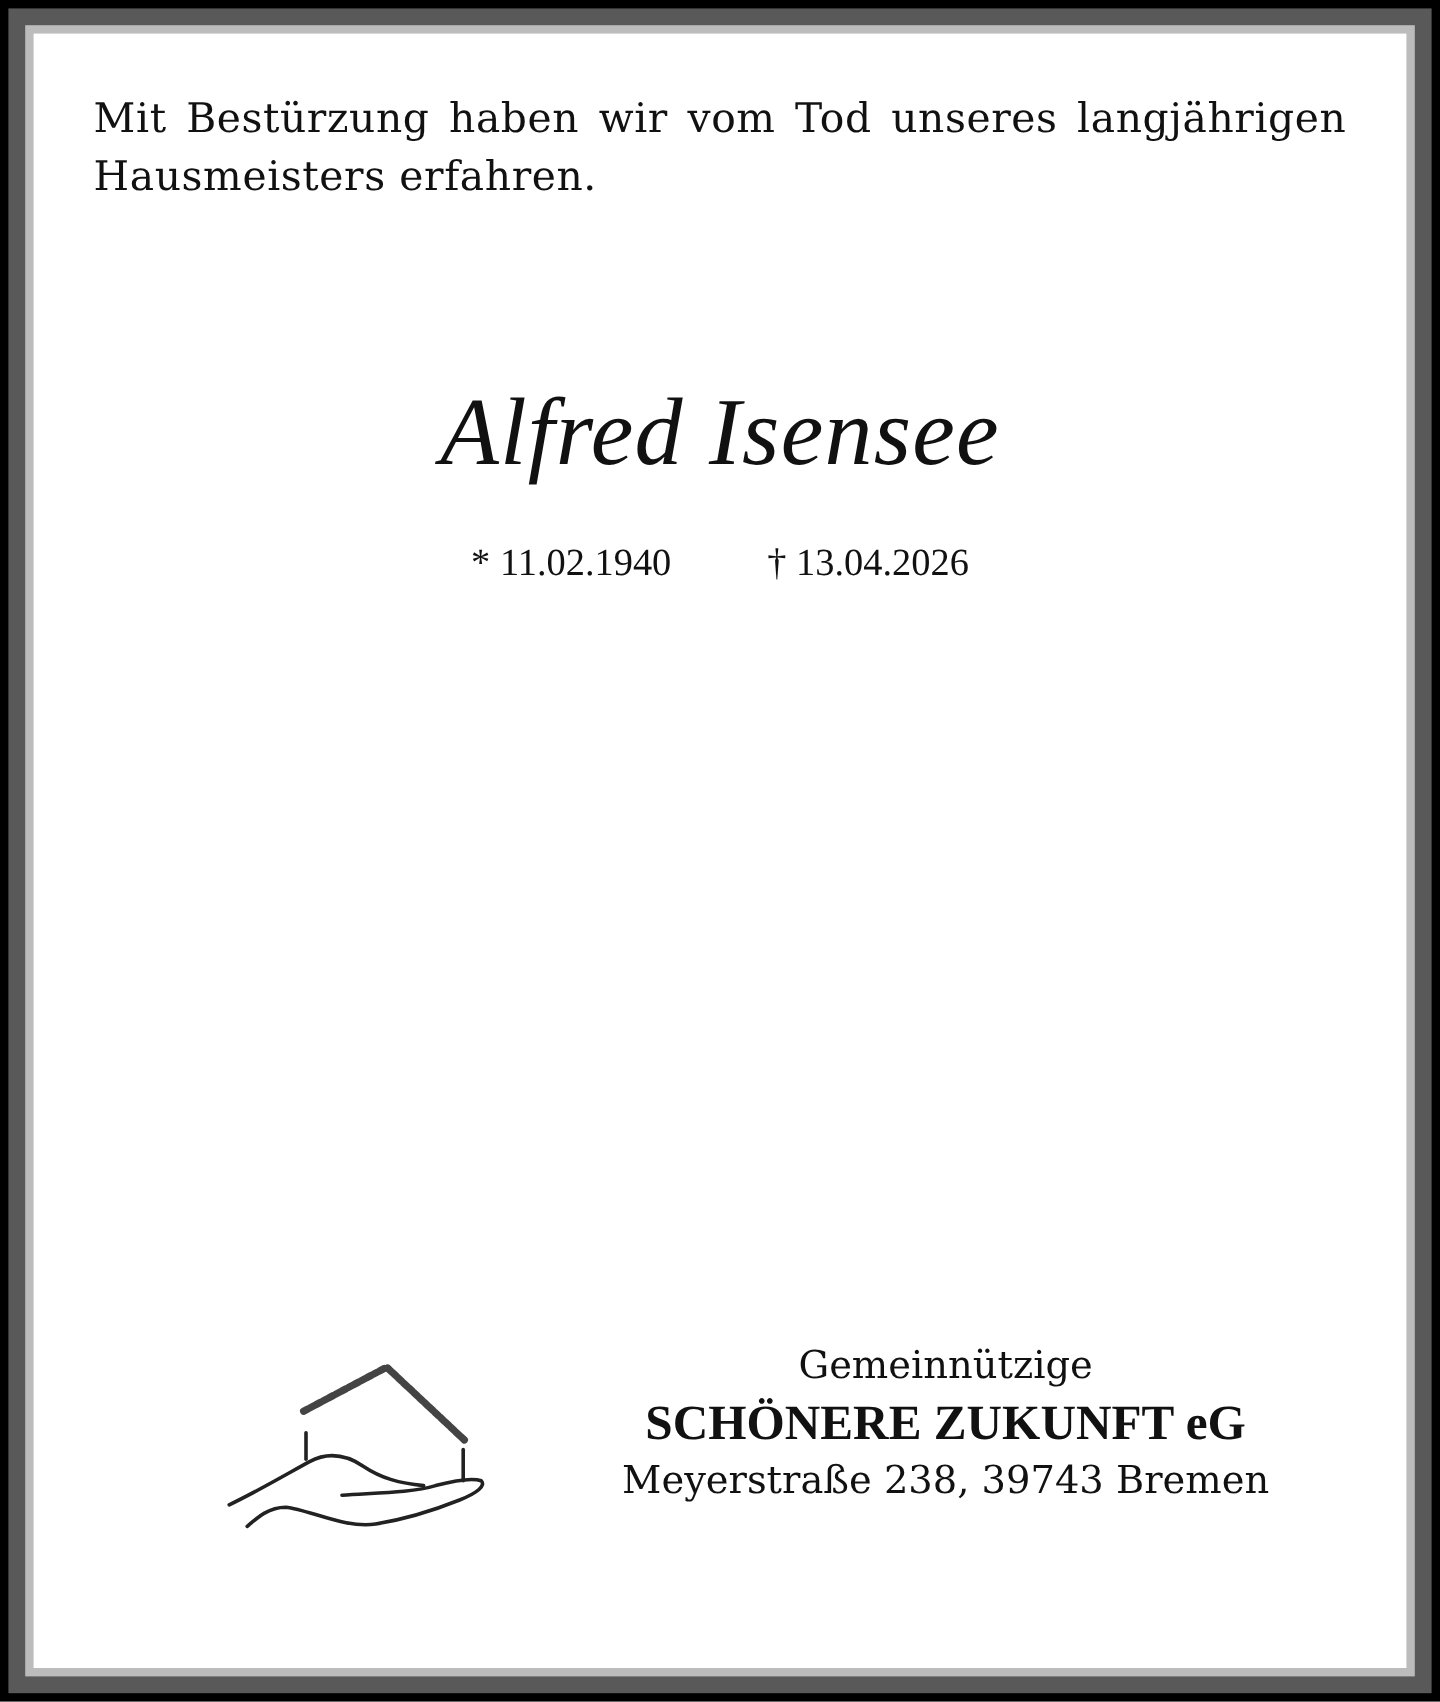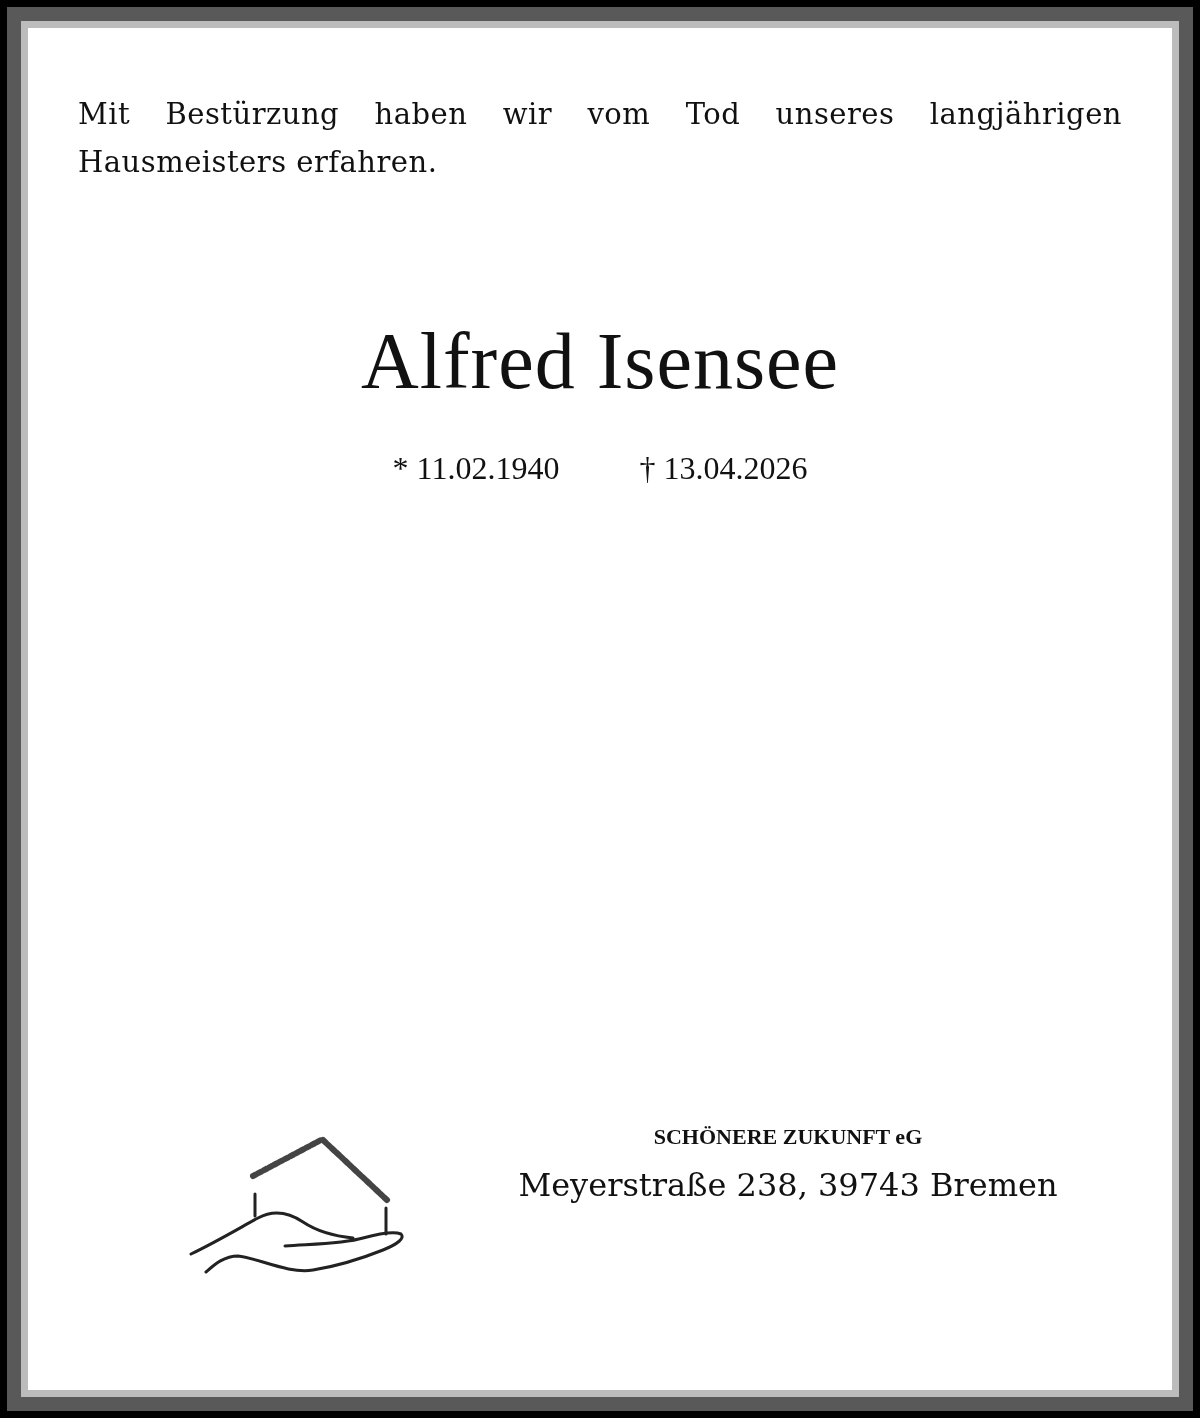--- a/index.html
+++ b/index.html
@@ -17,50 +17,50 @@
   }
   .frame-light {
     position: absolute; left: 21px; top: 21px; right: 21px; bottom: 21px;
     background: #bcbcbc;
   }
   .paper {
     position: absolute; left: 28px; top: 28px; right: 28px; bottom: 28px;
     background: #fff;
   }
   .intro {
-    position: absolute; left: 50px; top: 62px; width: 1044px;
-    font-size: 29px; line-height: 48px; text-align: justify;
+    position: absolute; left: 50px; top: 47px; width: 1044px;
+    font-size: 34px; line-height: 48px; text-align: justify;
     text-align-last: left; letter-spacing: 0.5px;
   }
   .intro .l1 { display: block; text-align: justify; text-align-last: justify; }
   .name {
     position: absolute; left: 0; right: 0; top: 283px;
     text-align: center; font-size: 80px; line-height: 100px;
-    font-family: "Liberation Serif", serif; letter-spacing: 1px;
+    font-family: "Liberation Serif", serif; letter-spacing: 1px; font-style: italic;
   }
   .dates {
     position: absolute; left: 0; right: 0; top: 418px;
     text-align: center; font-size: 32px; line-height: 44px;
     font-family: "Liberation Serif", serif;
   }
   .dates span { display: inline-block; }
   .dates .gap { width: 64px; }
   .body-text {
     position: absolute; left: 50px; top: 605px; width: 1060px;
     font-size: 33px; line-height: 48px;
   }
   .body-text p { margin: 0 0 48px 0; }
   .logo {
     position: absolute; left: 145px; top: 1098px; width: 250px; height: 180px;
   }
   .org {
     position: absolute; left: 450px; width: 620px; top: 1085px;
     text-align: center; font-size: 32px; line-height: 48px;
   }
-  .org .bold { font-weight: bold; font-family: "Liberation Serif", serif; font-size: 22px; }
+  .org .bold { font-weight: bold; font-family: "Liberation Serif", serif; font-size: 41px; }
 </style>
 </head>
 <body>
 
 <div class="frame-dark"></div>
 <div class="frame-light"></div>
 <div class="paper">
 
   <div class="intro">
     <span class="l1">Mit Bestürzung haben wir vom Tod unseres langjährigen</span>
@@ -91,16 +91,17 @@
         <line x1="150" y1="14" x2="214" y2="74" stroke-dasharray="4 2" stroke-width="6" stroke="#444"></line>
         <line x1="82" y1="68" x2="82" y2="90"></line>
         <line x1="213" y1="82" x2="213" y2="108"></line>
         <path d="M18 128 C45 115, 70 100, 85 92 C100 84, 115 86, 130 96 C145 106, 160 110, 180 112"></path>
         <path d="M112 120 C140 118, 170 118, 190 112 C205 108, 220 105, 228 108 C232 112, 225 118, 210 124 C190 132, 165 140, 140 144 C115 148, 85 132, 65 130 C50 130, 40 140, 33 146"></path>
       </g>
     </svg>
   </div>
 
   <div class="org">
+    <div>Gemeinnützige</div>
     <div class="bold">SCHÖNERE ZUKUNFT eG</div>
     <div>Meyerstraße 238, 39743 Bremen</div>
   </div>
 </div>
 
 </body></html>

